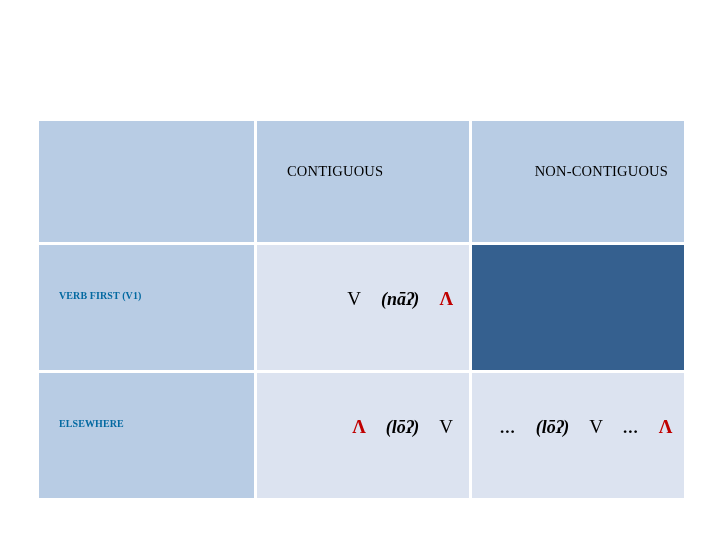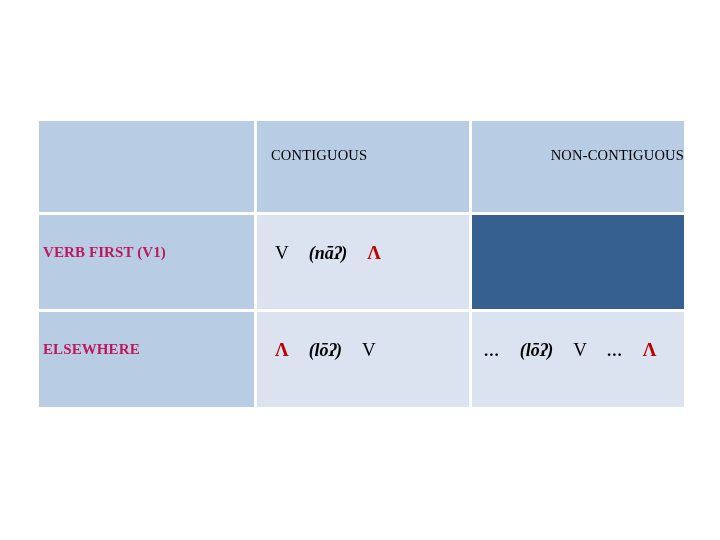--- a/index.html
+++ b/index.html
@@ -29,40 +29,41 @@
     left: 36px;
     top: 118px;
     width: 648px;
     height: 292px;
     border-collapse: separate;
     border-spacing: 3px;
     table-layout: fixed;
   }
 
   #pattern-table td {
-    padding: 0;
+    padding: 16px;
     vertical-align: top;
     margin: 8px;
   }
 
   .col-1 { width: 215px; }
   .col-2 { width: 212px; }
   .col-3 { width: 212px; }
 
   .row-head td { height: 89px; }
   .row-body td { height: 93px; }
 
   .cell-label {
     background: #B8CCE4;
   }
   .cell-head {
     background: #B8CCE4;
   }
   .cell-body {
     background: #DCE3F0;
+    text-align: right;
   }
   .cell-empty {
     background: #35608F;
   }
 
   .head-text {
     display: block;
     padding: 27px 0 0 14px;
     font-size: 14.5px;
     font-weight: normal;
@@ -72,23 +73,23 @@
     white-space: nowrap;
   }
   .head-text.indent-more {
     padding-left: 28px;
     text-align: right;
   }
 
   .label-text {
     display: block;
     padding: 29px 0 0 4px;
-    font-size: 15px;
-    font-weight: bold;
-    color: #be185d;
+    font-size: 10px;
+    font-weight: bold;
+    color: #0369a1;
     line-height: 1.1;
     letter-spacing: 0.1px;
     white-space: nowrap;
   }
 
   .formula {
     display: block;
     padding: 27px 0 0 0;
     font-size: 18px;
     color: #000000;

